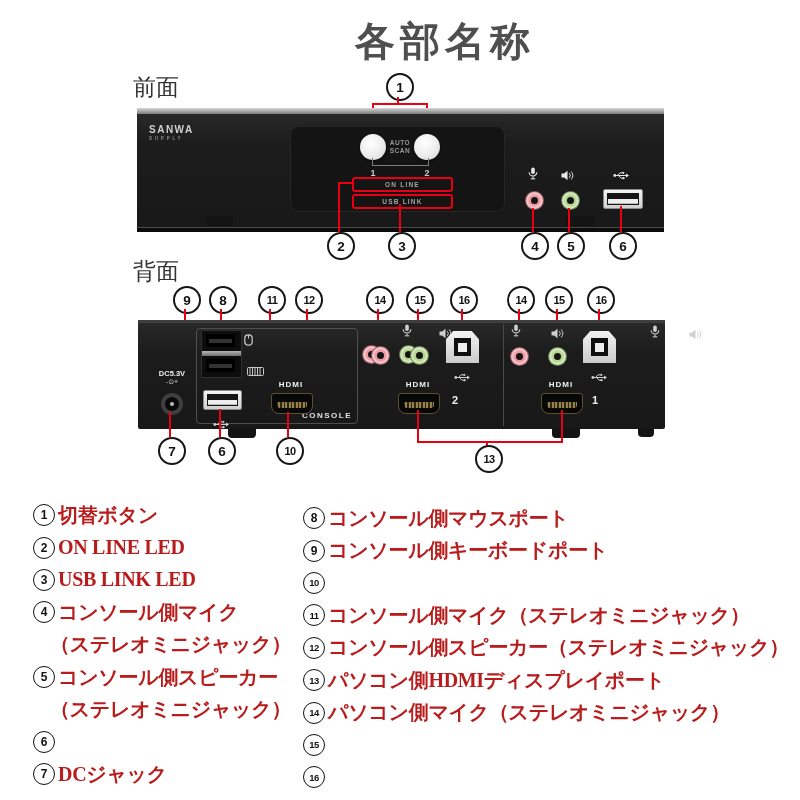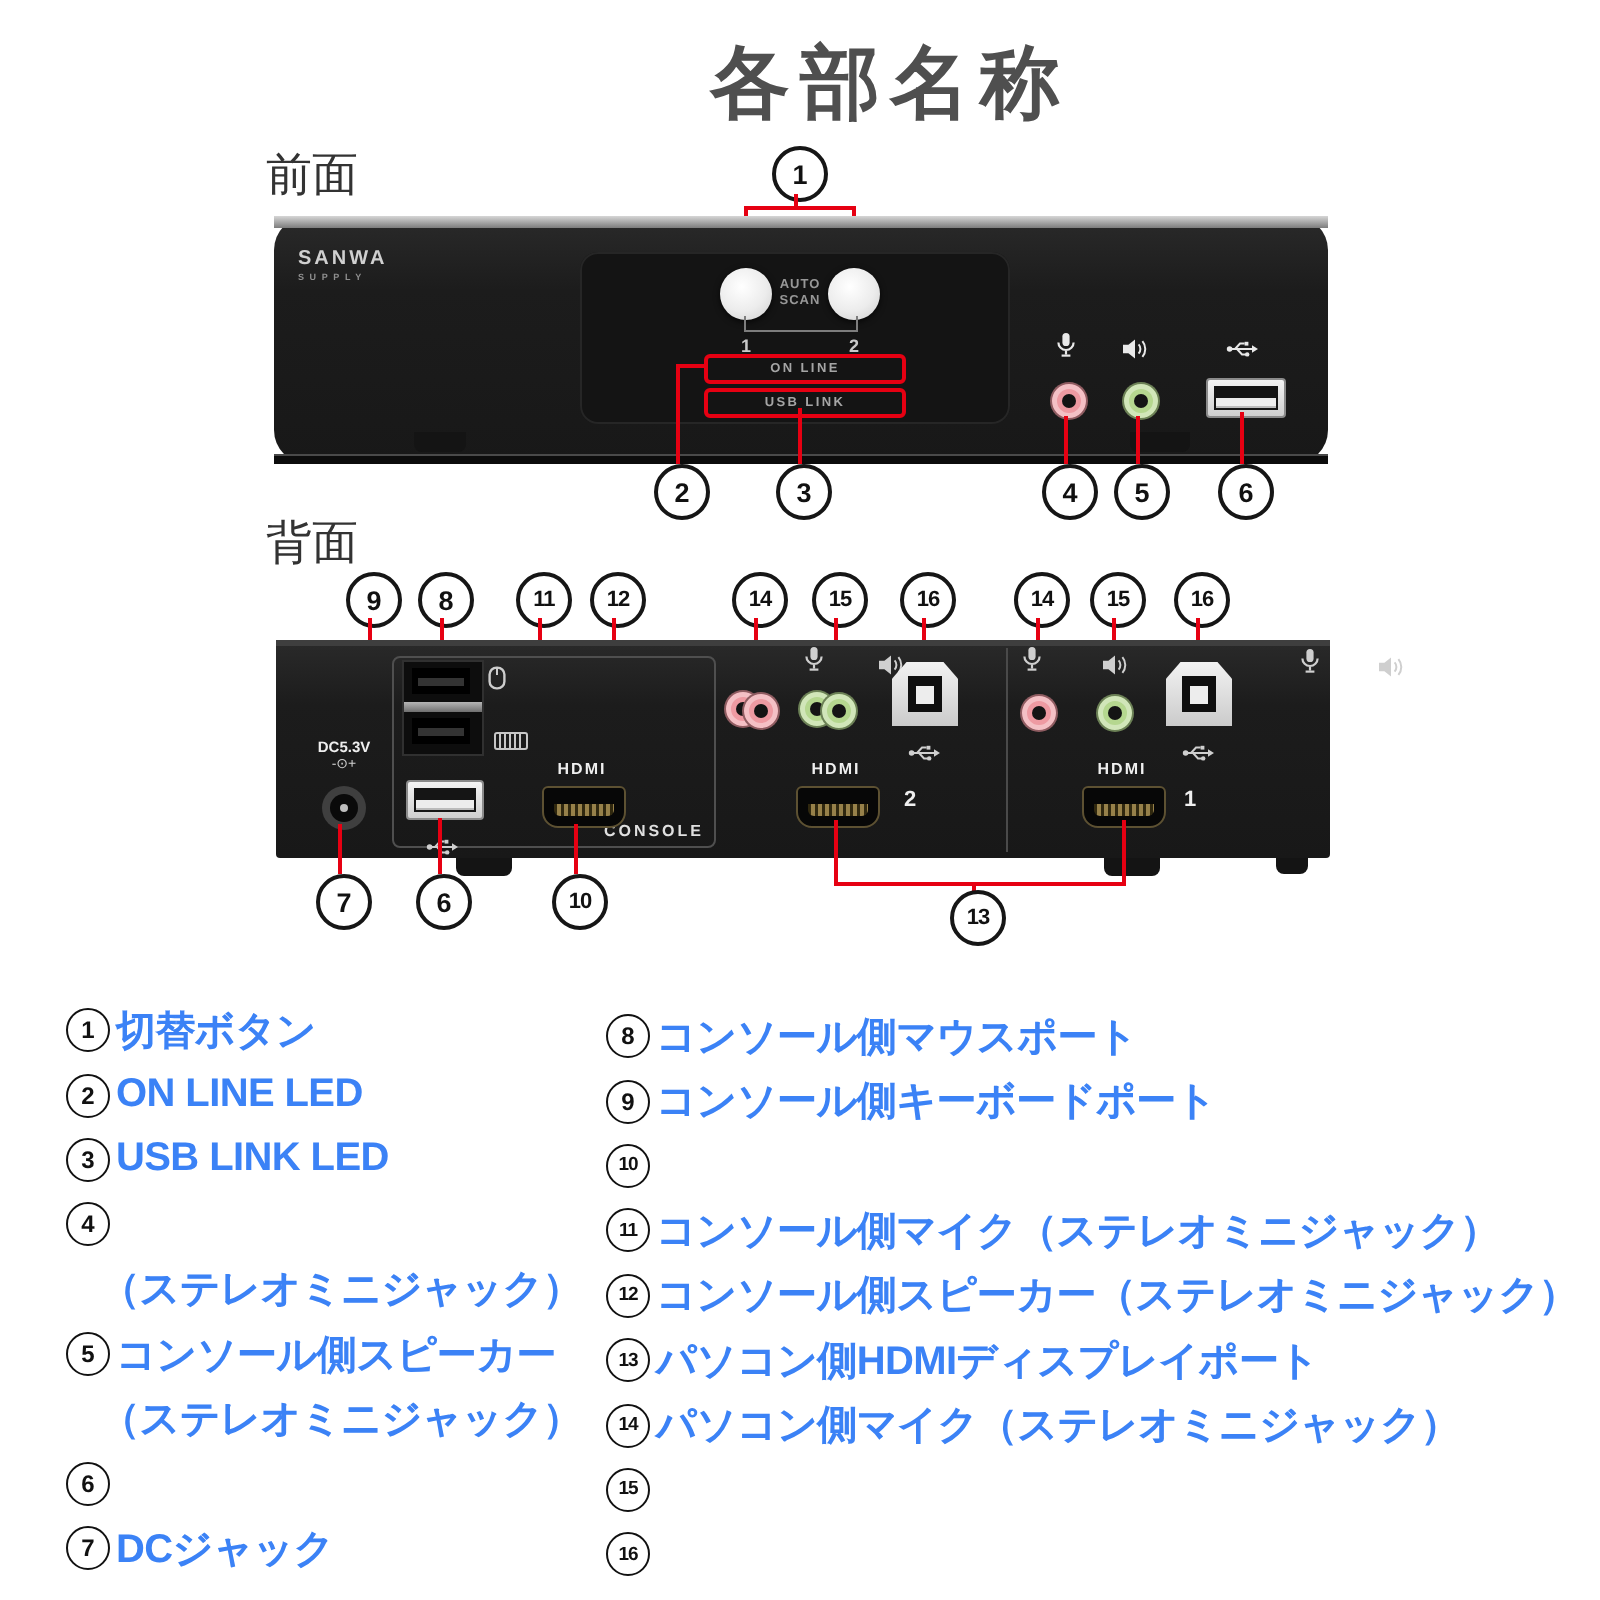--- a/index.html
+++ b/index.html
@@ -57,38 +57,38 @@
   .co2{font-size:11px;letter-spacing:-.5px;}
   .rl{background:#e60012;}
   
   .legend-col{display:block;}
   .lg-line{height:32.4px;display:flex;align-items:center;}
   .lg-line.indent{padding-left:17px;}
   .lg-num{flex:0 0 auto;width:20px;height:20px;border:1.6px solid #111;border-radius:50%;
           display:flex;align-items:center;justify-content:center;
           font-size:12px;font-weight:700;color:#111;margin-right:3px;}
   .lg-num2{font-size:9.5px;letter-spacing:-.5px;}
-  .lg-text{font-size:20px;font-weight:700;color:#3b82f6;white-space:nowrap;letter-spacing:-.3px;}
+  .lg-text{font-size:20px;font-weight:700;color:#b91c1c;white-space:nowrap;letter-spacing:-.3px;font-family:Liberation Serif, serif;}
 </style>
 </head>
 <body>
 
 <div class="stage">
 
   <div class="abs page-title">各部名称</div>
 
   <div class="abs sec-label" style="left:133px;top:72px;">前面</div>
 
   <div class="abs co" style="left:386px;top:73px;">1</div>
   <div class="abs rl" style="left:397px;top:97px;width:2px;height:8px;"></div>
   <div class="abs rl" style="left:372px;top:103px;width:56px;height:2px;"></div>
   <div class="abs rl" style="left:372px;top:103px;width:2px;height:38px;"></div>
   <div class="abs rl" style="left:426px;top:103px;width:2px;height:38px;"></div>
 
-  <div class="abs device" style="left:137px;top:108px;width:527px;height:124px;border-radius:17px;">
+  <div class="abs device" style="left:137px;top:108px;width:527px;height:124px;">
     <div class="abs topstrip"></div>
     <div class="abs botedge"></div>
 
     <div class="abs" style="left:12px;top:16px;width:60px;text-align:left;">
       <div style="font-size:10px;font-weight:800;color:#d0d0d0;letter-spacing:1.5px;">SANWA</div>
       <div style="font-size:4.5px;font-weight:700;color:#8f8f8f;letter-spacing:2.8px;margin-top:1px;">SUPPLY</div>
     </div>
 
     <div class="abs fpanel" style="left:153px;top:18px;width:215px;height:86px;"></div>
 
@@ -349,20 +349,21 @@
     <div class="lg-line">
         <span class="lg-num">2</span>
         <span class="lg-text">ON LINE LED</span>
       </div>
     <div class="lg-line">
         <span class="lg-num">3</span>
         <span class="lg-text">USB LINK LED</span>
       </div>
     <div class="lg-line">
         <span class="lg-num">4</span>
+        <span class="lg-text">コンソール側マイク</span>
       </div>
     <div class="lg-line indent">
         <span class="lg-text">（ステレオミニジャック）</span>
       </div>
     <div class="lg-line">
         <span class="lg-num">5</span>
         <span class="lg-text">コンソール側スピーカー</span>
       </div>
     <div class="lg-line indent">
         <span class="lg-text">（ステレオミニジャック）</span>

